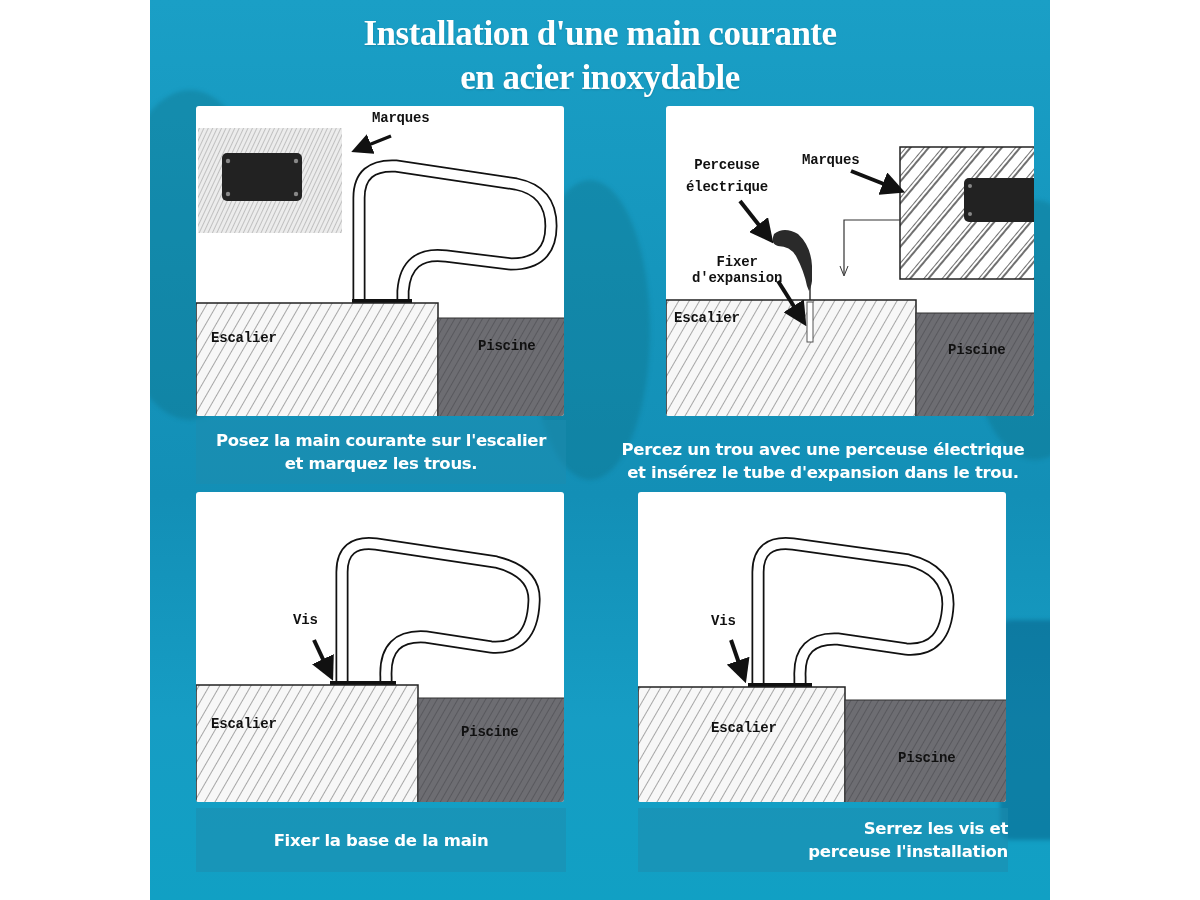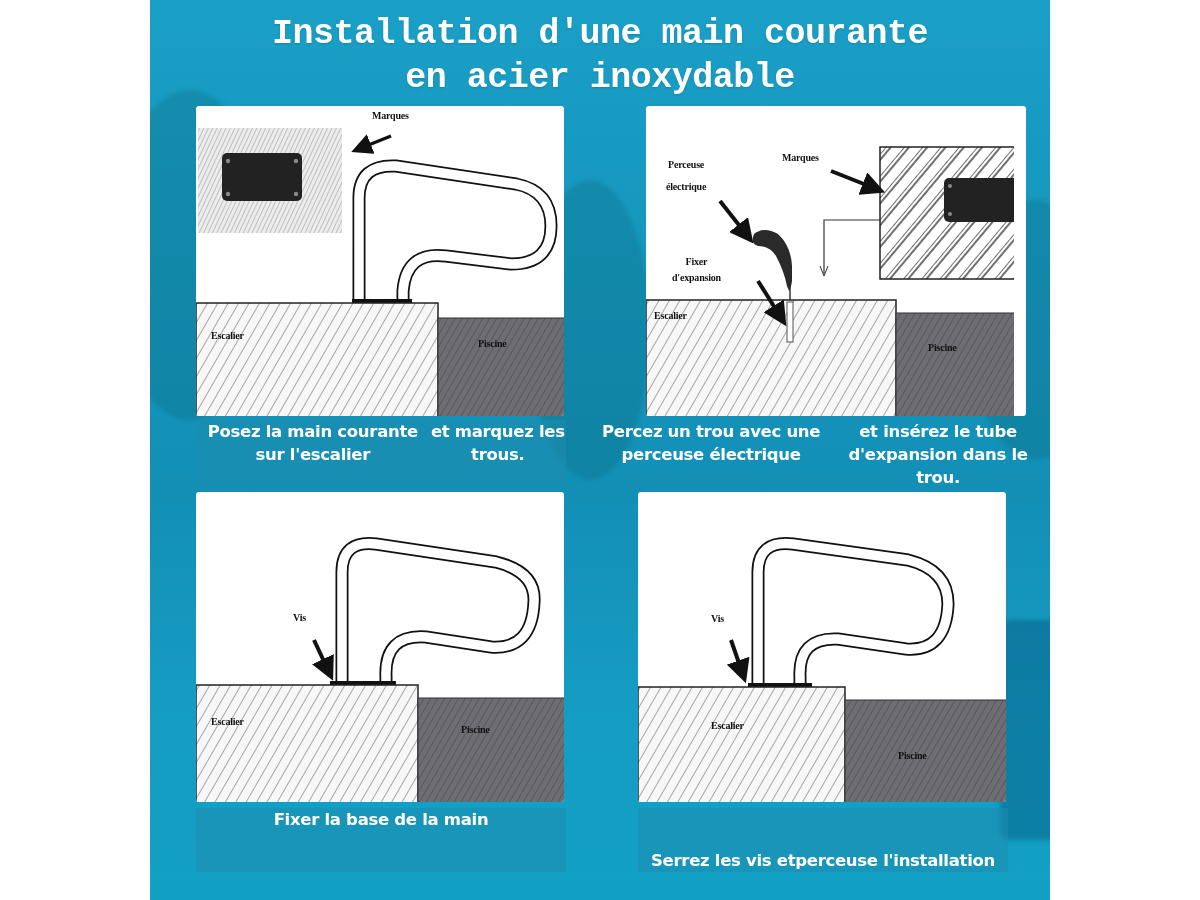--- a/index.html
+++ b/index.html
@@ -1,29 +1,29 @@
 <!DOCTYPE html>
 <html><head>
 <meta charset="utf-8">
 <style>
   html, body { margin: 0; padding: 0; }
   body { width: 1200px; height: 900px; background: #ffffff; position: relative; overflow: hidden; font-family: "DejaVu Sans", sans-serif; }
   .poster { position: absolute; left: 150px; top: 0; width: 900px; height: 900px;
     background: linear-gradient(180deg, #1a9fc6 0%, #1596bd 30%, #138fb6 55%, #169dc4 80%, #11a0c4 100%); overflow: hidden; }
   .palm { position: absolute; border-radius: 50%; background: rgba(10,100,120,0.28); filter: blur(2px); }
   .title { position: absolute; left: 0; top: 12px; width: 900px; text-align: center; color: #ffffff;
-    font-family: Liberation Mono, monospace; font-weight: bold; font-size: 35px; line-height: 44px; letter-spacing: -0.5px;
+    font-family: Liberation Serif, serif; font-weight: bold; font-size: 35px; line-height: 44px; letter-spacing: -0.5px;
     text-shadow: 0 1px 2px rgba(0,0,0,0.15); }
   .panel { position: absolute; width: 368px; height: 310px; background: #ffffff; border-radius: 3px; overflow: hidden; }
   .panel svg { position: absolute; left: 0; top: 0; }
   .caption { position: absolute; width: 370px; height: 64px; background: rgba(30,140,175,0.55); color: #ffffff;
     font-family: "DejaVu Sans", sans-serif; font-weight: bold; font-size: 16.5px; line-height: 23px; text-align: center;
-    display: flex; flex-direction: row; justify-content: center; letter-spacing: -0.3px; }
+    display: flex; flex-direction: column; justify-content: center; letter-spacing: -0.3px; }
   .caption span { display: block; }
-  .lbl { position: absolute; font-family: Liberation Serif, serif; font-weight: bold; font-size: 10px; color: #111; white-space: nowrap; letter-spacing: -0.2px; }
+  .lbl { position: absolute; font-family: Liberation Mono, monospace; font-weight: bold; font-size: 14px; color: #111; white-space: nowrap; letter-spacing: -0.2px; }
   .lbl.c { text-align: center; line-height: 22px; }
 </style>
 </head>
 <body>
 
 <div class="poster">
 
   <div class="palm" style="left:-40px;top:90px;width:160px;height:330px;"></div>
   <div class="palm" style="left:380px;top:180px;width:120px;height:300px;"></div>
   <div class="palm" style="left:820px;top:200px;width:130px;height:260px;"></div>
@@ -77,21 +77,21 @@
     </svg>
     <div class="lbl" style="left:176px;top:4px;">Marques</div>
     <div class="lbl" style="left:15px;top:224px;">Escalier</div>
     <div class="lbl" style="left:282px;top:232px;">Piscine</div>
   </div>
   <div class="caption" style="left:46px;top:420px;">
     <span>Posez la main courante sur l'escalier</span>
     <span>et marquez les trous.</span>
   </div>
 
-  <div class="panel" style="left:496px;top:106px;padding-left:12px;">
+  <div class="panel" style="left:516px;top:106px;">
     <svg width="368" height="310">
       <rect x="234" y="41" width="140" height="132" fill="url(#hatchWide)" stroke="#222" stroke-width="1.5"></rect>
       <rect x="298" y="72" width="80" height="44" rx="5" fill="#222"></rect>
       <circle cx="304" cy="80" r="2" fill="#888"></circle>
         <circle cx="304" cy="108" r="2" fill="#888"></circle>
       <line x1="185" y1="65" x2="228" y2="82" stroke="#111" stroke-width="4" marker-end="url(#arrowHead)"></line>
 
       <path d="M234,114 L178,114 L178,168" fill="none" stroke="#333" stroke-width="1.2"></path>
       <path d="M174,160 L178,170 L182,160" fill="none" stroke="#333" stroke-width="1"></path>
 
@@ -108,21 +108,21 @@
       <div>électrique</div>
     </div>
     <div class="lbl" style="left:136px;top:46px;">Marques</div>
     <div class="lbl c" style="left:26px;top:148px;line-height:16px;">
       <div>Fixer</div>
       <div>d'expansion</div>
     </div>
     <div class="lbl" style="left:8px;top:204px;">Escalier</div>
     <div class="lbl" style="left:282px;top:236px;">Piscine</div>
   </div>
-  <div class="caption" style="left:446px;top:420px;width:454px;background:transparent;">
+  <div class="caption" style="left:446px;top:420px;width:454px;background:transparent;justify-content:flex-end;">
     <span>Percez un trou avec une perceuse électrique</span>
     <span>et insérez le tube d'expansion dans le trou.</span>
   </div>
 
   <div class="panel" style="left:46px;top:492px;">
     <svg width="368" height="314">
       <path d="M146,190 L146,80 Q146,48 180,52 L300,70 Q340,80 338,110 Q336,158 295,155 L230,145 Q188,142 190,185 L190,190" fill="none" stroke="#111" stroke-width="13"></path>
       <path d="M146,190 L146,80 Q146,48 180,52 L300,70 Q340,80 338,110 Q336,158 295,155 L230,145 Q188,142 190,185 L190,190" fill="none" stroke="#fff" stroke-width="9.5"></path>
       <rect x="134" y="189" width="66" height="4" fill="#111"></rect>
       <line x1="118" y1="148" x2="132" y2="178" stroke="#111" stroke-width="4" marker-end="url(#arrowHead)"></line>

